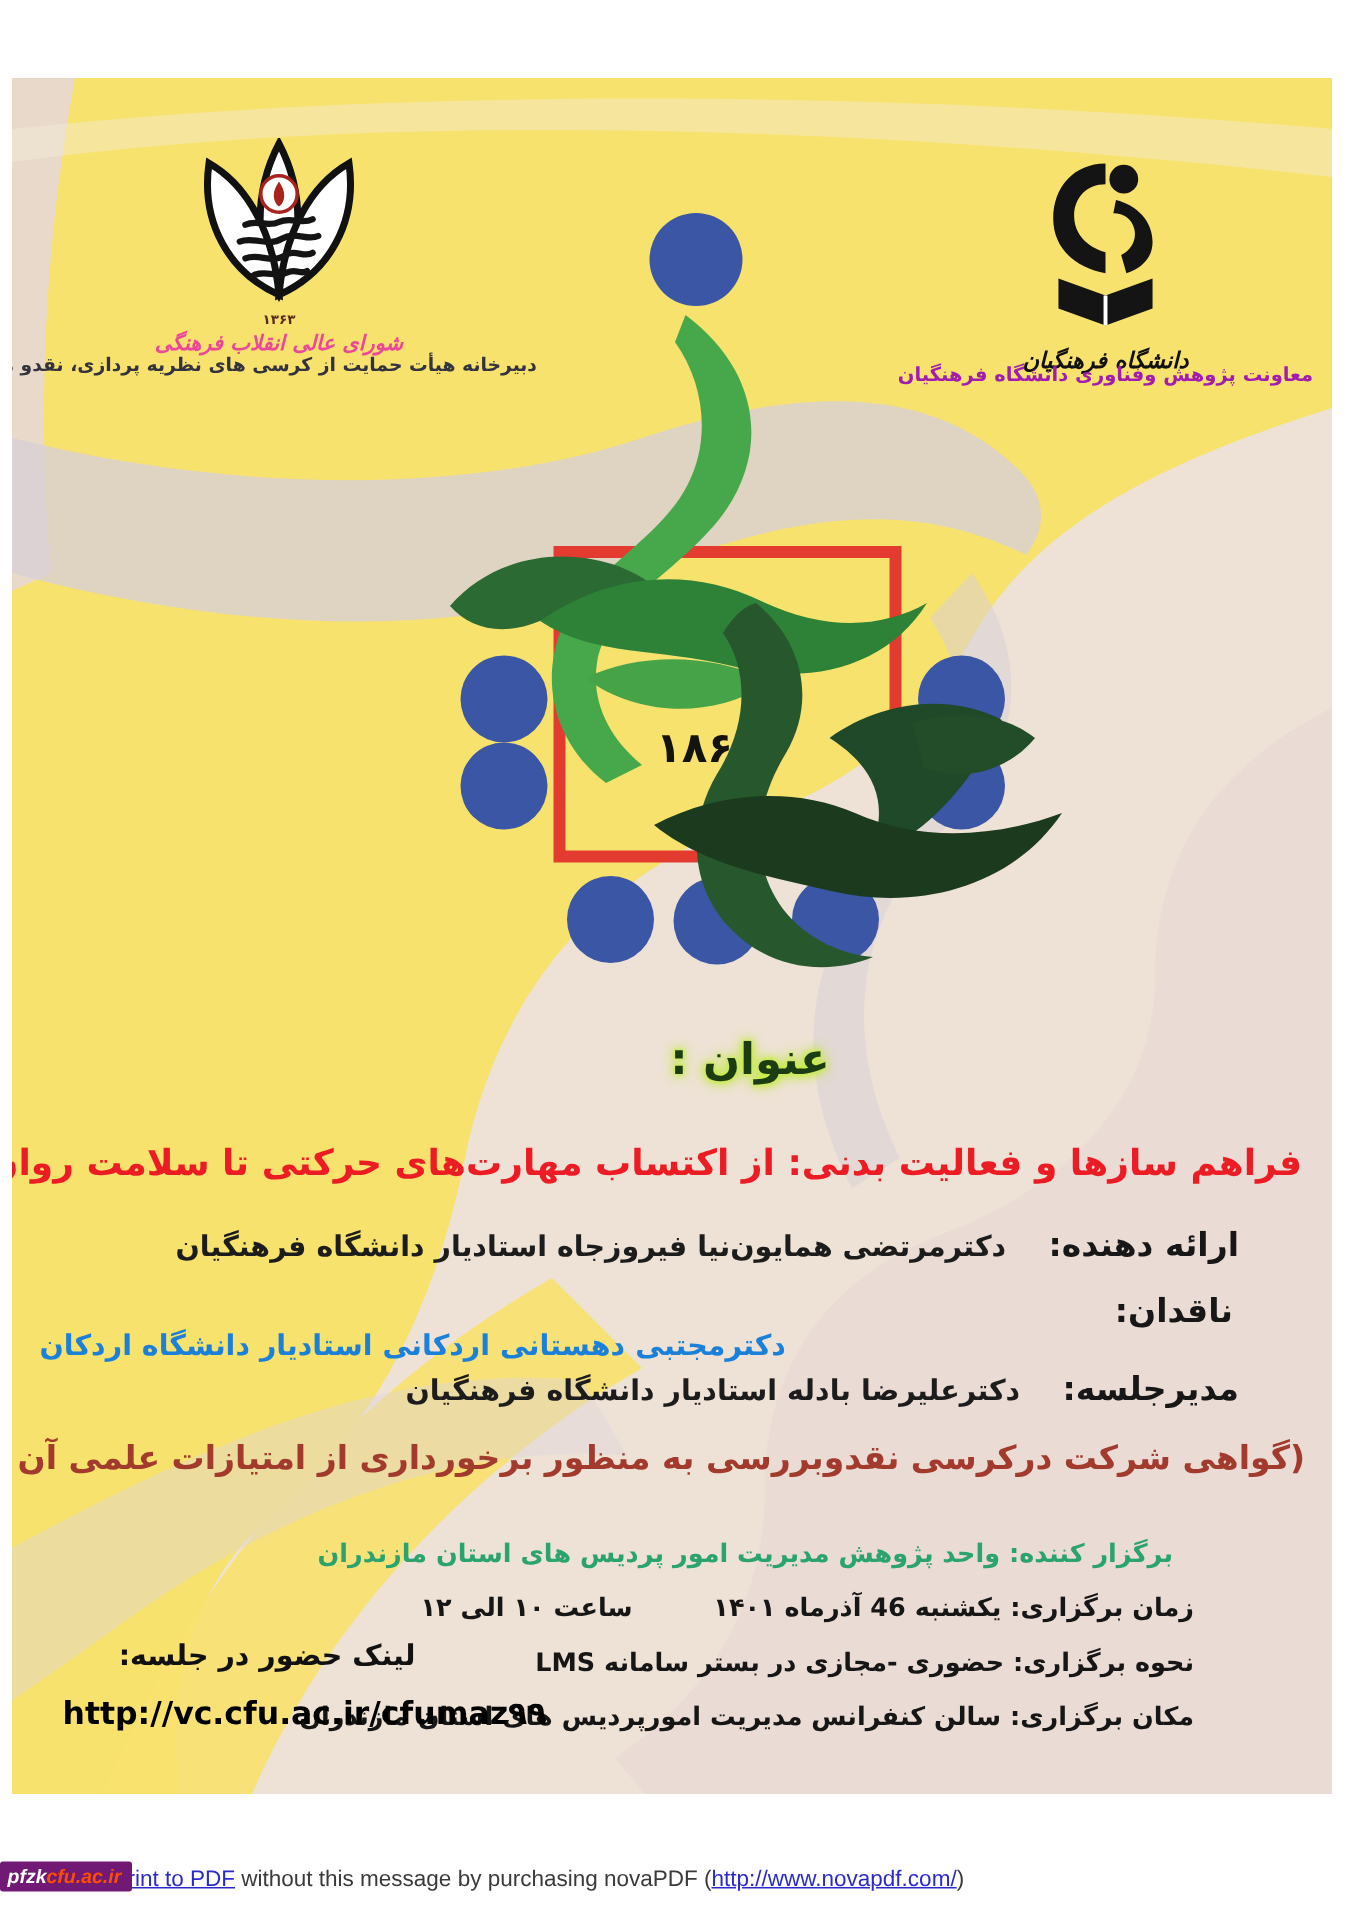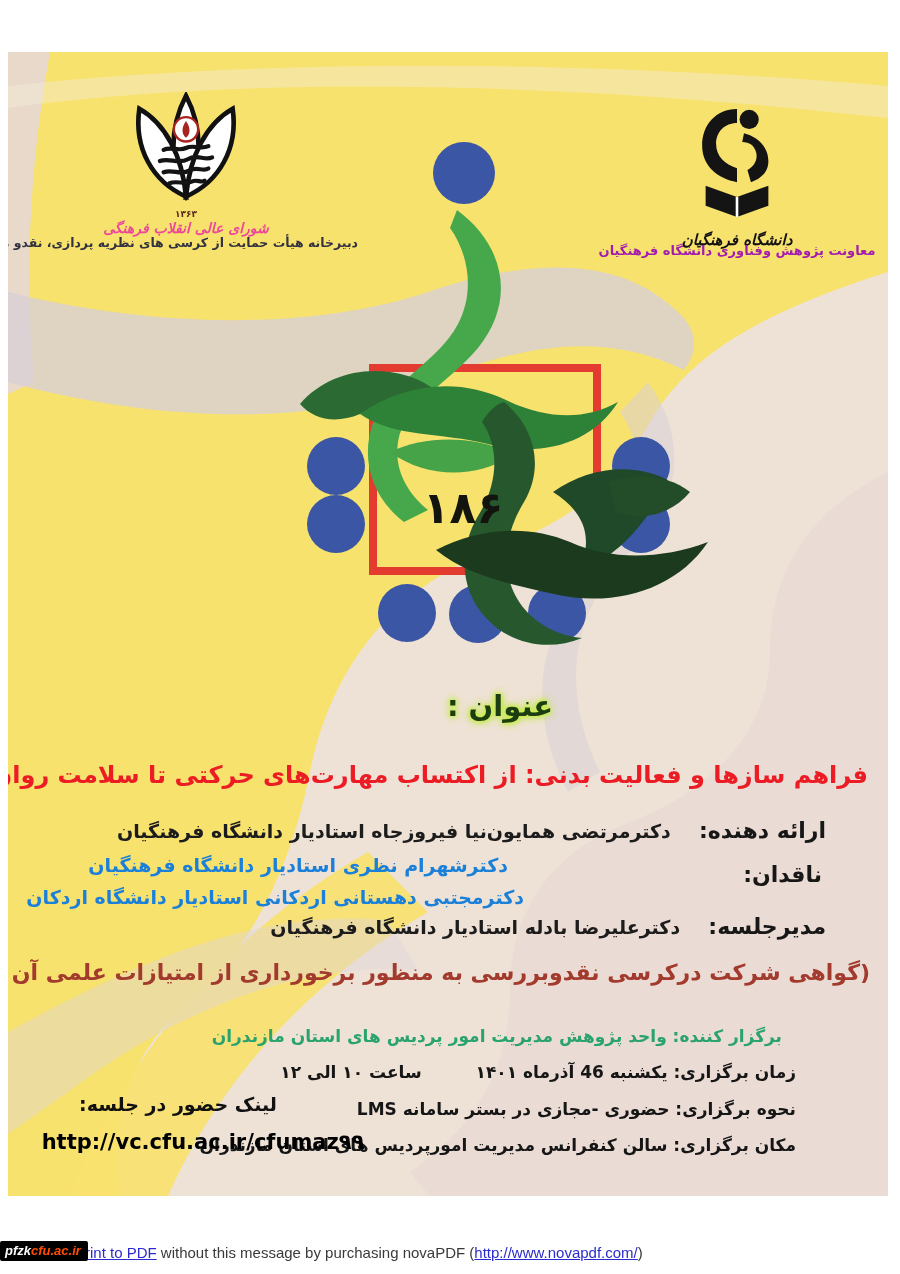--- a/index.html
+++ b/index.html
@@ -16,21 +16,21 @@
   
   .left-logo{left:88px;top:40px;width:180px;text-align:center;}
   .left-year{font-size:9px;color:#5a2c20;margin-top:1px;font-weight:bold;}
   .left-council{font-size:14px;color:#ec4899;font-family:"DejaVu Serif",serif;font-style:italic;font-weight:bold;margin-top:1px;}
   .left-caption{left:6px;top:183px;width:344px;font-size:12.5px;font-weight:bold;color:#33333f;text-align:center;}
   .right-logo{left:664px;top:50px;width:130px;text-align:center;}
   .right-uni{font-size:15px;color:#111;font-family:"DejaVu Serif",serif;font-style:italic;font-weight:bold;margin-top:3px;}
   .right-caption{left:586px;top:191px;width:286px;font-size:13px;font-weight:bold;color:#a21caf;text-align:center;}
 
   
-  .session-number{left:390px;top:430px;width:130px;text-align:center;font-size:44px;font-weight:bold;color:#14140f;}
+  .session-number{left:390px;top:430px;width:130px;text-align:center;font-size:28px;font-weight:bold;color:#14140f;}
 
   
   .onvan{left:392px;top:637px;width:200px;text-align:center;font-size:29px;font-weight:bold;color:#1c3d12;
          text-shadow:0 0 2px #c9ef45,0 0 4px #c9ef45,0 0 7px #bfe83d,0 0 10px #bfe83d;}
   .main-title{left:20px;top:709px;width:840px;text-align:center;font-size:24px;font-weight:bold;color:#ec1c24;}
 
   
   .row-label{font-size:22px;font-weight:bold;color:#171717;}
   .row-name{font-size:19px;font-weight:bold;color:#1c1c1c;}
   .blue-name{font-size:19px;font-weight:bold;color:#1b80d9;}
@@ -49,21 +49,21 @@
   .time-row{right:92px;top:1010px;}
   .format-row{right:92px;top:1047px;}
   .location-row{right:92px;top:1083px;}
 
   .link-label{left:40px;top:1041px;width:260px;text-align:center;font-size:19px;font-weight:bold;color:#111;}
   .link-url{left:30px;top:1078px;width:330px;text-align:center;font-size:21px;font-weight:bold;color:#000;direction:ltr;}
 
   
   .nova-line{position:absolute;left:75px;top:1244px;font-size:15px;color:#3a3a3a;font-family:"Liberation Sans",sans-serif;white-space:nowrap;z-index:2;}
   .nova-link{color:#2b2bcc;text-decoration:underline;}
-  .site-badge{position:absolute;left:0px;top:1241px;z-index:3;background:#000000;border-radius:2px;
+  .site-badge{position:absolute;left:0px;top:1241px;z-index:3;background:#701a75;border-radius:2px;
               padding:2px 7px 3px 5px;font-size:13px;font-weight:bold;font-style:italic;white-space:nowrap;
               font-family:"Liberation Sans",sans-serif;}
   .badge-name{color:#ffffff;}
   .badge-domain{color:#ff4d00;}
 </style>
 </head>
 <body>
 
 <div class="poster">
 
@@ -135,21 +135,20 @@
   <div class="abs session-number">۱۸۶</div>
 
   <div class="abs onvan rtl nowrap">عنوان :</div>
   <div class="abs main-title rtl nowrap">فراهم سازها و فعالیت بدنی: از اکتساب مهارت‌های حرکتی تا سلامت روان کودکان</div>
 
   <div class="abs presenter-row rtl nowrap">
     <span class="row-label">ارائه دهنده:</span>
     <span class="gap18"></span>
     <span class="row-name">دکترمرتضی همایون‌نیا فیروزجاه استادیار دانشگاه فرهنگیان</span>
   </div>
-  <div class="abs critic-1 rtl nowrap blue-name">دکترشهرام نظری استادیار دانشگاه فرهنگیان</div>
   <div class="abs critics-label rtl nowrap row-label">ناقدان:</div>
   <div class="abs critic-2 rtl nowrap blue-name">دکترمجتبی دهستانی اردکانی استادیار دانشگاه اردکان</div>
   <div class="abs chair-row rtl nowrap">
     <span class="row-label">مدیرجلسه:</span>
     <span class="gap18"></span>
     <span class="row-name">دکترعلیرضا بادله استادیار دانشگاه فرهنگیان</span>
   </div>
 
   <div class="abs note-line rtl nowrap">(گواهی شرکت درکرسی نقدوبررسی به منظور برخورداری از امتیازات علمی آن اعطا خواهد شد )</div>
 

